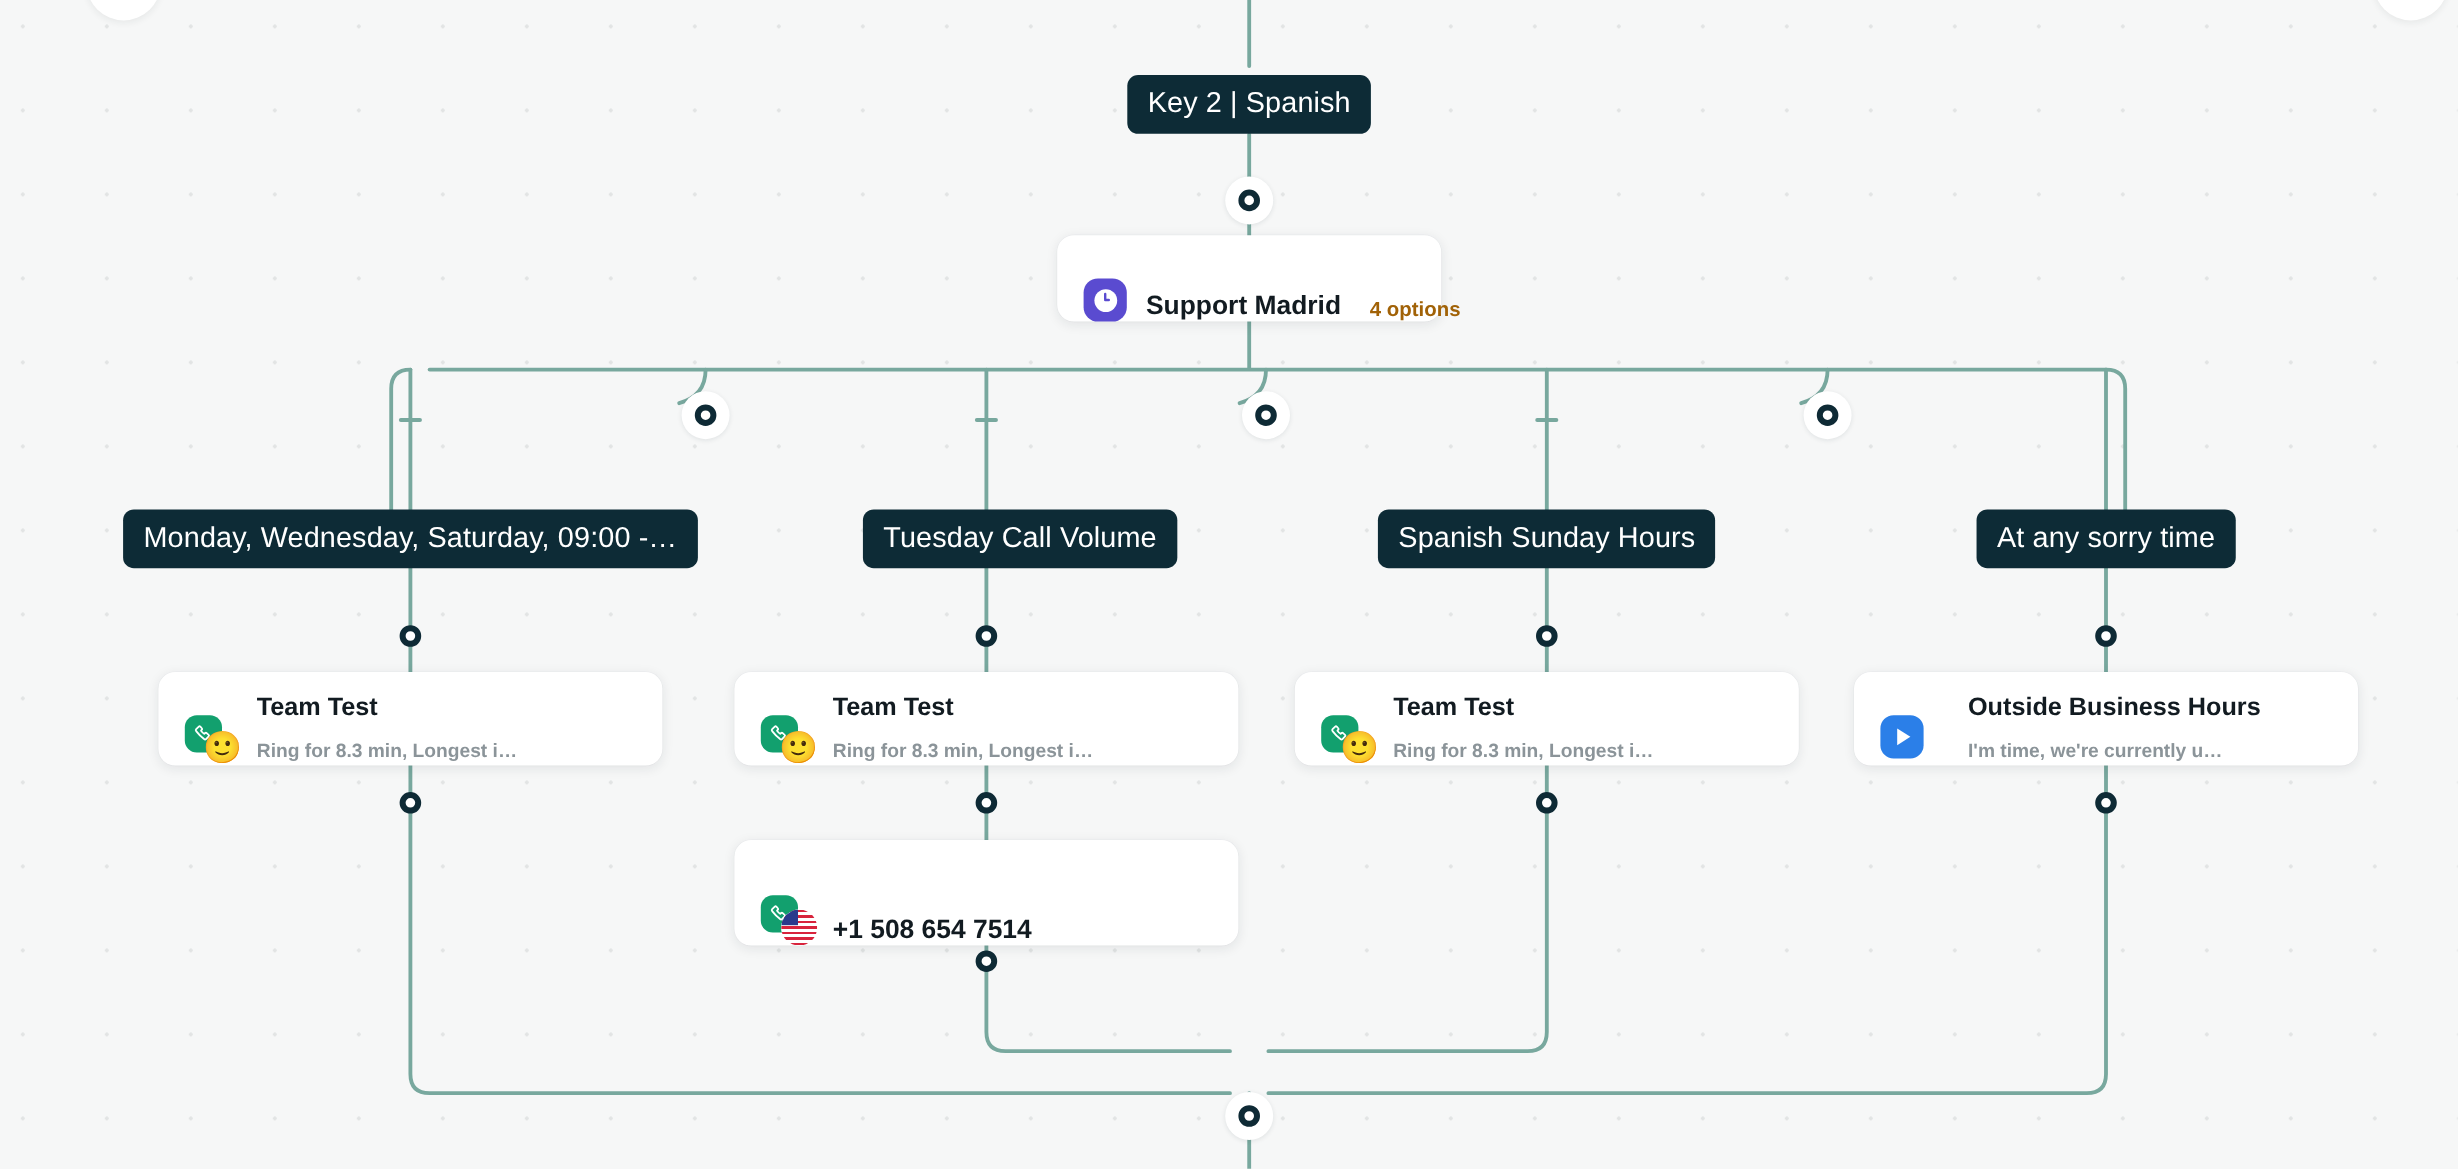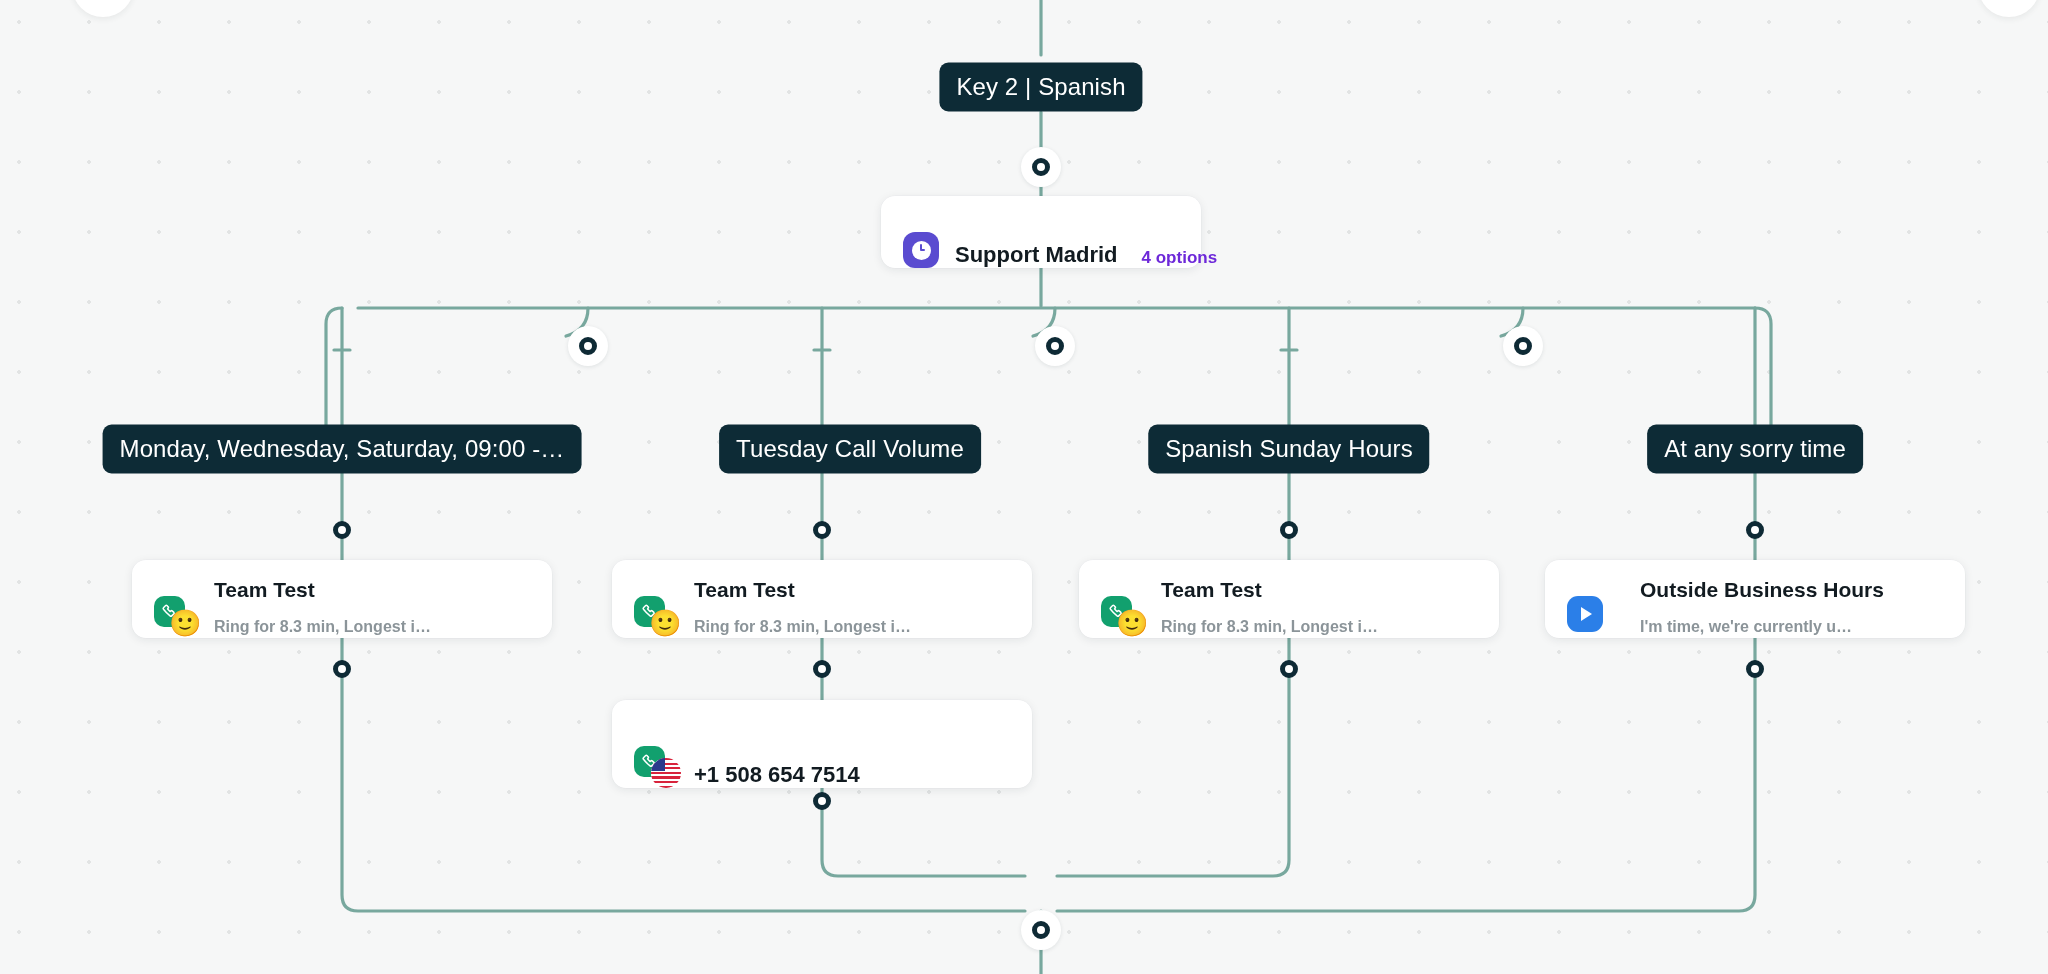--- a/index.html
+++ b/index.html
@@ -190,21 +190,21 @@
     color: #8b9499;
     line-height: 1.4;
     margin-top: 12px;
     white-space: nowrap;
     overflow: hidden;
   }
   .card-title.solo { font-size: 22px; }
 
   .card-meta {
     font-size: 17px;
-    color: #6d28d9;
+    color: #a16207;
     margin-left: auto;
     padding-left: 24px;
     white-space: nowrap;
   }
 
   
   .clock-face {
     width: 19px; height: 19px;
     border-radius: 50%;
     background: #ffffff;

